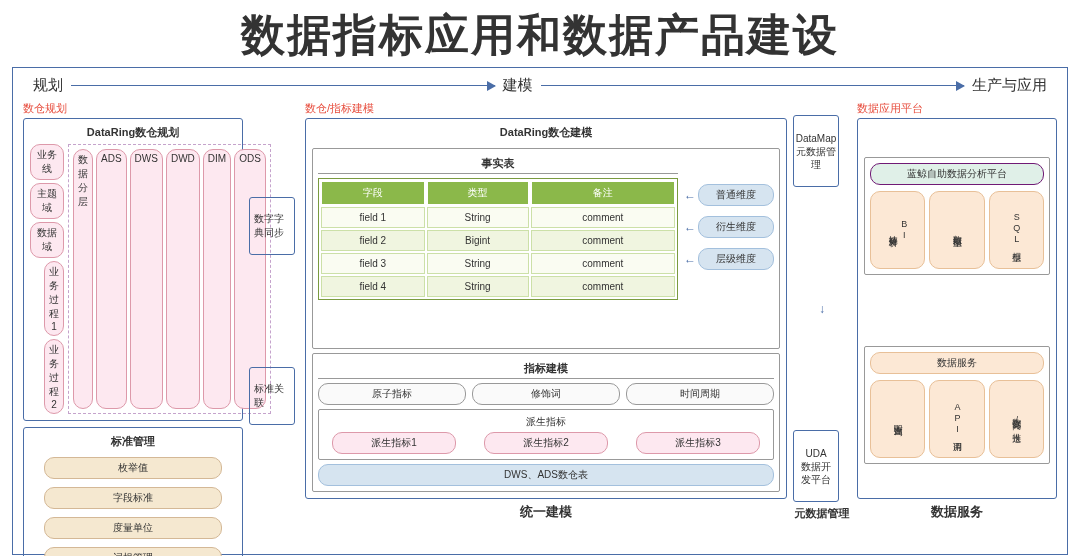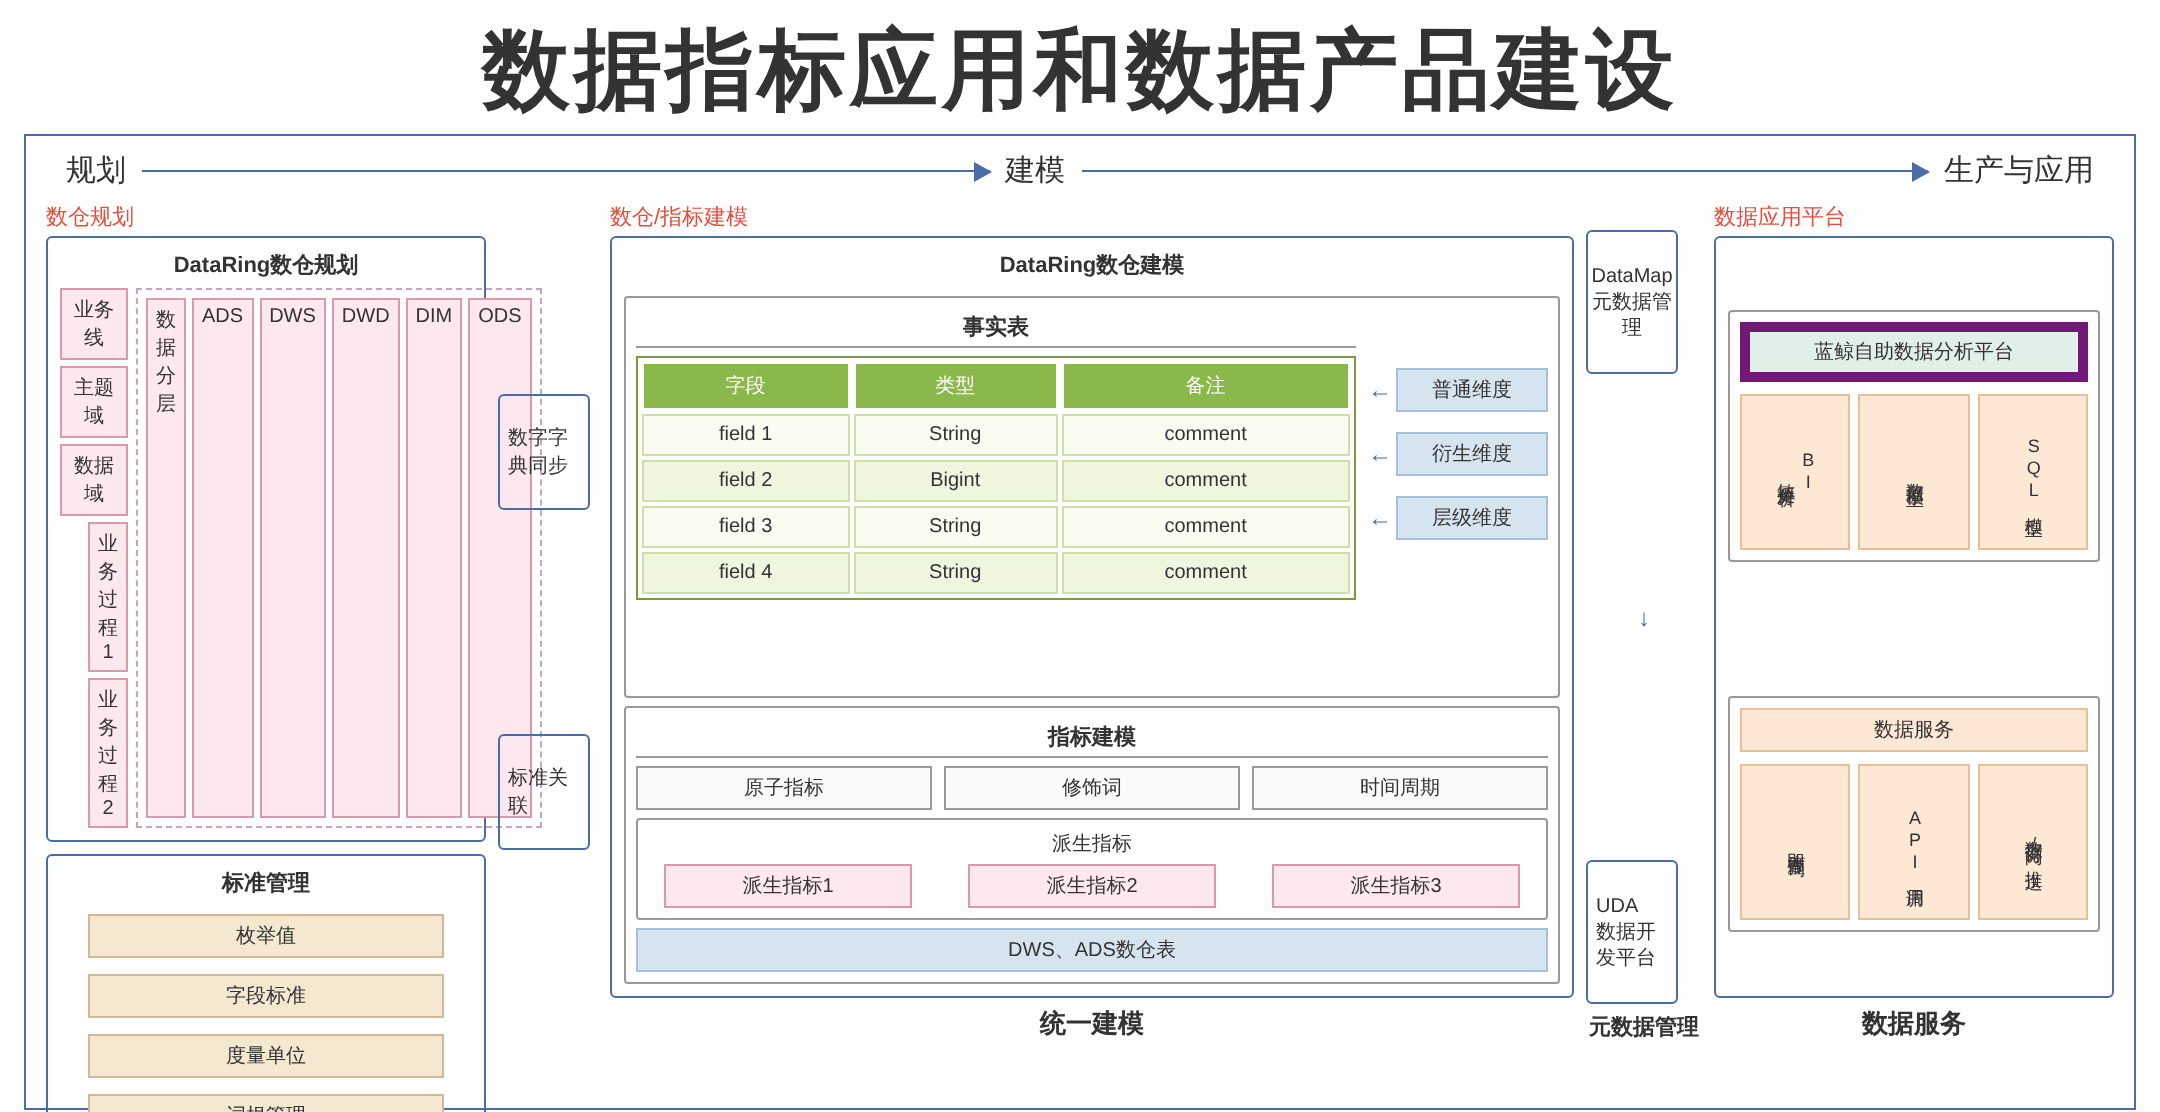--- a/index.html
+++ b/index.html
@@ -8,25 +8,25 @@
 .wrap{border:1.5px solid #4a6da7;margin:0 12px;padding:8px 10px 10px;height:488px;position:relative}
 .toprow{display:flex;align-items:center;gap:8px;padding:0 10px 6px}
 .stage{font-size:15px;font-weight:400}
 .arrow-line{flex:1;height:1.5px;background:#4a6da7;position:relative}
 .arrow-line::after{content:"";position:absolute;right:-1px;top:-4px;border-left:9px solid #4a6da7;border-top:5px solid transparent;border-bottom:5px solid transparent}
 .red-label{color:#e74c3c;font-size:11px;margin-bottom:2px}
 .main{display:flex;gap:6px;height:420px}
 .col{display:flex;flex-direction:column}
 .box{border:1.5px solid #4a6da7;border-radius:3px;padding:6px}
 .box-title{font-size:11px;font-weight:700;text-align:center;margin-bottom:4px}
-.cell{border:1px solid #999;background:#fafafa;padding:3px 4px;font-size:10px;text-align:center;border-radius:0}
+.cell{border:1px solid #999;background:#fafafa;padding:3px 4px;font-size:10px;text-align:center;border-radius:10px}
 .cell-pink{background:#fde8f0;border:1px solid #d9a}
 .cell-tan{background:#f5e8d0;border:1px solid #d4b896}
 .cell-blue{background:#d6e4f0;border:1px solid #a3c0dd}
-.cell-mint{background:#e0f0e8;border:5px solid #701a75}
+.cell-mint{background:#e0f0e8;border:1px solid #701a75}
 .cell-oj{background:#fce8d5;border:1px solid #e8c098}
 .dash-box{border:1.5px dashed #c5a3cc;padding:4px}
 .vbox{border:1.5px solid #4a6da7;border-radius:3px;padding:8px 4px;writing-mode:horizontal-tb;display:flex;align-items:center;justify-content:center;font-size:10px;width:46px}
 .ftable{border:1px solid #7a9b3f;width:100%}
 .ftable th{background:#8bb84a;color:#fff;padding:4px;font-size:10px;border:1px solid #fff;font-weight:400}
 .ftable td{padding:4px;font-size:10px;text-align:center;border:1px solid #cce0a8}
 .ftable tr:nth-child(odd) td{background:#f0f5e0}
 .ftable tr:nth-child(even) td{background:#fafcf2}
 .sec-label{font-size:11px;font-weight:700;text-align:center;padding:2px;border-bottom:1px solid #999;margin-bottom:4px}
 .btm-label{font-size:13px;font-weight:700;text-align:center;margin-top:4px}
@@ -166,21 +166,21 @@
       <div class="btm-label">统一建模</div>
     </div>
 
     <div class="col" style="width:58px">
       <div style="height:14px"></div>
       <div class="vbox" style="height:72px;flex-direction:column;white-space:pre-line;text-align:center;line-height:1.3">DataMap
 元数据管理</div>
       <div style="flex:1;display:flex;align-items:center;justify-content:center">
           <span class="mini-arrow">↓</span>
         </div>
-      <div class="vbox" style="height:72px;flex-direction:column;white-space:pre-line;text-align:left;line-height:1.3">UDA
+      <div class="vbox" style="height:72px;flex-direction:column;white-space:pre-line;text-align:center;line-height:1.3">UDA
 数据开发平台</div>
       <div class="btm-label" style="font-size:11px">元数据管理</div>
     </div>
 
     <div class="col" style="width:200px">
       <div class="red-label">数据应用平台</div>
       <div class="box" style="flex:1;display:flex;flex-direction:column;gap:12px;justify-content:space-around">
         <div class="inner-box">
           <div class="cell cell-mint" style="margin-bottom:6px">蓝鲸自助数据分析平台</div>
           <div class="flex-g" style="gap:4px;height:78px">

